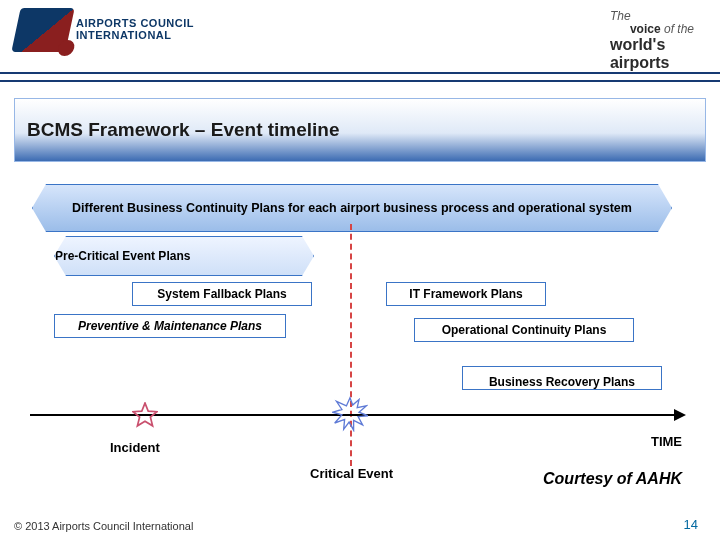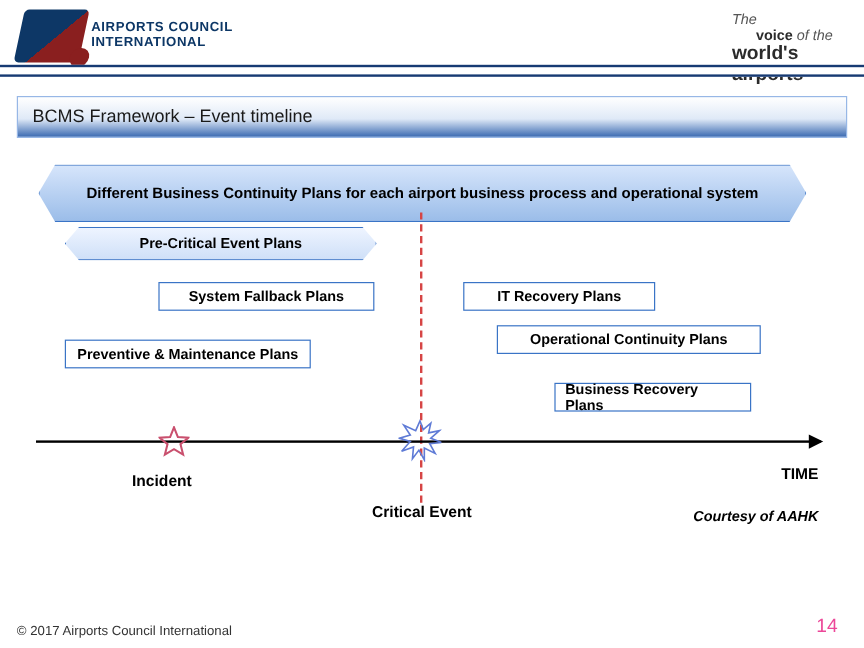--- a/index.html
+++ b/index.html
@@ -4,21 +4,21 @@
 <style>
   * { box-sizing: border-box; margin: 0; padding: 0; }
   body {
     width: 720px; height: 540px;
     font-family: Arial, Helvetica, sans-serif;
     background: #fff;
     position: relative;
     overflow: hidden;
   }
   
-  .hdr { position: relative; height: 64px; padding-left: 28px; }
+  .hdr { position: relative; height: 82px; padding-left: 28px; }
   .logo { position: absolute; left: 16px; top: 8px; display: flex; align-items: center; }
   .logo-mark {
     width: 54px; height: 44px;
     background: linear-gradient(135deg, #0d3766 0 55%, #8a1f1f 55% 100%);
     transform: skewX(-12deg);
     border-radius: 4px 4px 0 4px;
     margin-right: 6px;
     position: relative;
   }
   .logo-mark::after{
@@ -34,39 +34,39 @@
   .hdr-rule {
     position:absolute; left:0; right:0; bottom:0;
     height:10px; border-top:2px solid #173a73; border-bottom:2px solid #173a73;
     background:#fff;
   }
   
   .titlebar {
     margin:16px 14px 12px 14px;
     border:1px solid #97b7e6;
     background:linear-gradient(#fff,#dfe9f7 55%, #3c6bb2);
-    padding:8px 12px;
-    font-size:15px; font-weight:normal; color:#1a1a1a;
+    padding:20px 12px;
+    font-size:19px; font-weight:bold; color:#1a1a1a;
   }
   .diagram { position:relative; margin:0 14px; height:350px; }
 
   .chevron-band {
     position:absolute; top:10px; left:18px; width:640px; height:48px;
     background:linear-gradient(#d6e5fb,#9bbde9);
     border:1px solid #3a74c6;
     clip-path: polygon(0 50%, 14px 0, calc(100% - 14px) 0, 100% 50%, calc(100% - 14px) 100%, 14px 100%);
     display:flex; align-items:center; justify-content:center;
     font-size:12.5px; font-weight:bold;
   }
   .chevron-box {
-    position:absolute; height:28px;
+    position:absolute; height:40px;
     background:linear-gradient(#eef4ff,#cfe0f8);
     border:1px solid #3a74c6;
     clip-path: polygon(0 50%, 12px 0, calc(100% - 12px) 0, 100% 50%, calc(100% - 12px) 100%, 12px 100%);
-    display:flex; align-items:center; justify-content:center;
+    display:flex; align-items:center; justify-content:flex-start;
     font-size:12px; font-weight:bold;
   }
   .plain-box {
     position:absolute; height:24px;
     background:#fff; border:1px solid #3a74c6;
     display:flex; align-items:center; justify-content:center;
     font-size:12px; font-weight:bold;
     padding:0 8px;
   }
   
@@ -85,26 +85,26 @@
   }
   
   .star5 {
     position:absolute; width:26px; height:26px; color:#c9506e;
   }
   .starburst { position:absolute; width:36px; height:36px; color:#5f7bd6;}
   .starburst svg, .star5 svg { width:100%; height:100%; }
 
   .lbl { position:absolute; font-size:13px; font-weight:bold;text-align:right; }
   .time-lbl { font-weight:bold; font-style:normal; }
-  .courtesy { font-style:italic; font-weight:bold; font-size:12px;}
+  .courtesy { font-style:italic; font-weight:bold; font-size:16px;}
   .footer {
     position:absolute; left:14px; bottom:8px; font-size:11px; color:#333;
   }
   .pagenum {
-    position:absolute; right:22px; bottom:8px; font-size:16px; color:#ec4899;
+    position:absolute; right:22px; bottom:8px; font-size:13px; color:#0369a1;
   }
 </style>
 </head>
 <body>
 
 <div class="hdr">
   <div class="logo">
     <div class="logo-mark"></div>
     <div class="logo-txt">
       <span>AIRPORTS COUNCIL</span>
@@ -130,31 +130,31 @@
   </div>
 
   <div class="chevron-box" style="top:62px; left:40px; width:260px;">
     <span>Pre-Critical Event Plans</span>
   </div>
 
   <div class="plain-box" style="top:108px; left:118px; width:180px;">
     <span>System Fallback Plans</span>
   </div>
   <div class="plain-box" style="top:108px; left:372px; width:160px;">
-    <span>IT Recovery Plans</span>
+    <span>IT Framework Plans</span>
   </div>
 
-  <div class="plain-box" style="top:156px; left:40px; width:205px;">
+  <div class="plain-box" style="top:140px; left:40px; width:232px;font-style:italic;">
     <span>Preventive &amp; Maintenance Plans</span>
   </div>
   <div class="plain-box" style="top:144px; left:400px; width:220px;text-align:center;">
     <span>Operational Continuity Plans</span>
   </div>
 
-  <div class="plain-box" style="top:192px; left:448px; width:164px;">
+  <div class="plain-box" style="top:192px; left:448px; width:200px;align-items:flex-end;">
     <span>Business Recovery Plans</span>
   </div>
 
   <div class="vline"></div>
 
   <div class="axis"></div>
 
   <div class="star5" style="left:118px; top:228px;">
     <svg viewBox="0 0 24 24">
         <polygon points="12,1 15,8.5 23,9 17,14 19,22 12,17.8 5,22 7,14 1,9 9,8.5" fill="none" stroke="currentColor" stroke-width="1.6"></polygon>
@@ -166,14 +166,14 @@
       <polygon fill="none" stroke="currentColor" stroke-width="1.5" points="20,2 23,10 30,4 28,13 38,11 30,18 40,22 29,23 34,32 24,27 24,38 19,29 13,37 14,26 3,30 11,21 1,18 11,15 5,6 16,11"></polygon>
     </svg>
   </div>
 
   <div class="lbl" style="left:96px; top:266px;">Incident</div>
   <div class="lbl" style="left:296px; top:292px;">Critical Event</div>
   <div class="lbl time-lbl" style="right:24px; top:260px;">TIME</div>
   <div class="lbl courtesy" style="right:24px; top:296px;">Courtesy of AAHK</div>
 </div>
 
-<div class="footer">© 2017 Airports Council International</div>
+<div class="footer">© 2013 Airports Council International</div>
 <div class="pagenum">14</div>
 
 </body></html>

